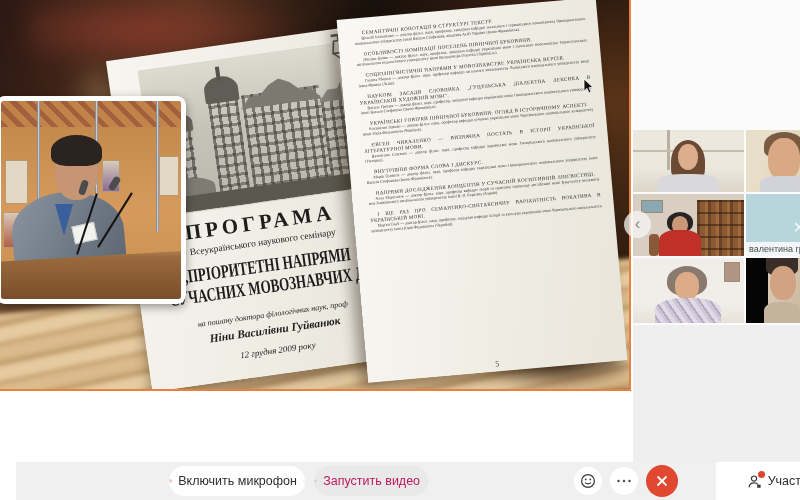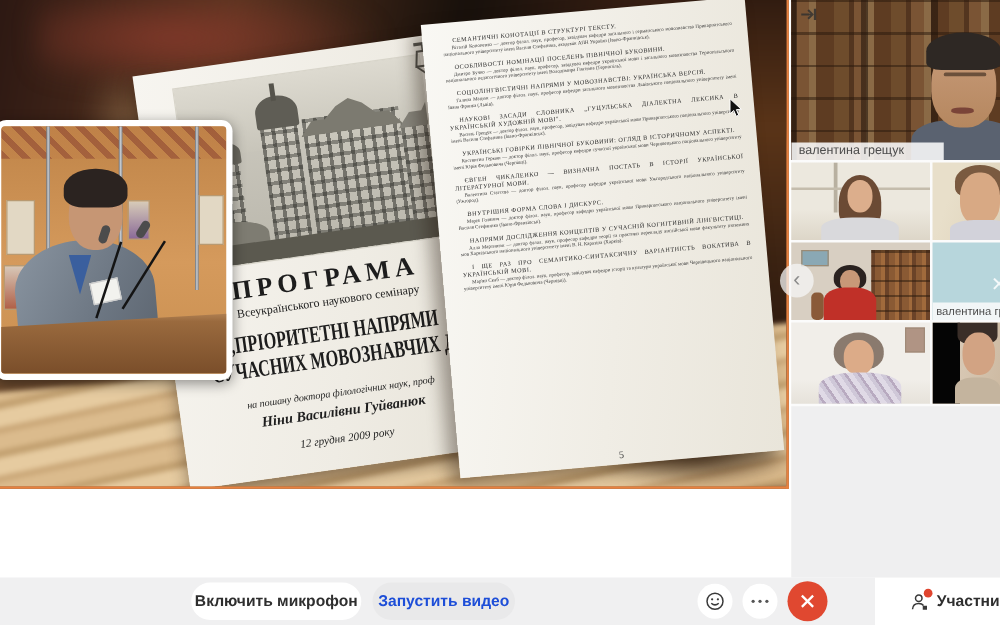--- a/index.html
+++ b/index.html
@@ -170,26 +170,26 @@
   .t7 { background:linear-gradient(100deg,#d8c8b4 40%,#cdbaa2); }
   .t7-black{ left:0; top:0; width:22px; height:65px; background:#050505; }
   .t7-hair { left:20px; top:0px; width:32px; height:18px; background:#3a2e28; border-radius:0 0 40% 40%; }
   .t7-face { left:24px; top:8px; width:26px; height:34px; background:#d2a383; border-radius:46%; }
   .t7-body { left:18px; top:44px; width:36px; height:21px; background:#c4b49e; border-radius:40% 40% 0 0; }
 
   .prev-btn { position:absolute; left:-9px; top:211px; width:27px; height:27px; border-radius:50%;
               background:rgba(245,245,245,.75); color:#8a8a8a; font-size:17px; line-height:25px; text-align:center; }
 
   
-  .toolbar { position:absolute; left:0; top:462px; width:700px; height:38px; background:#f0f0f1;font-weight:bold; }
+  .toolbar { position:absolute; left:16px; top:462px; width:700px; height:38px; background:#f0f0f1; }
   .pill { position:absolute; top:4px; height:30px; border-radius:15px; background:#fff;
           display:flex; align-items:center; justify-content:center; gap:6px;
           font-size:12.5px; color:#2e2e2e; white-space:nowrap; }
   .pill-mic   { left:153px; width:136px; }
-  .pill-video { left:298px; width:114px; background:#e9e9ea; color:#1d4ed8; }
+  .pill-video { left:298px; width:114px; background:#e9e9ea; color:#be185d; }
   .pill-share { left:423px; width:125px; }
   .circ { position:absolute; top:5px; width:28px; height:28px; border-radius:50%; background:#fff;
           display:flex; align-items:center; justify-content:center; }
   .c-smile { left:558px; }
   .c-more  { left:594px; }
   .c-close { left:630px; top:3px; width:32px; height:32px; background:#e04830; }
   .pill-part { left:729px; width:84px; }
   .part-icon-wrap { position:relative; width:15px; height:15px; }
   .red-dot { position:absolute; top:-3px; right:-3px; width:7px; height:7px; border-radius:50%; background:#e0452f; }
   .chev { display:inline-flex; }
@@ -307,34 +307,20 @@
       <div class="iv iv-mic-rod iv-m2"></div>
       <div class="iv iv-michead iv-mh1"></div>
       <div class="iv iv-michead iv-mh2"></div>
       <div class="iv iv-podium"></div>
     </div>
   </div>
 
   <div class="sidebar">
     <div class="sb-rest"></div>
 
-    <div class="tile t1">
-      <div class="p t1-frame"></div>
-      <div class="p t1-suit"></div>
-      <div class="p t1-head"></div>
-      <div class="p t1-hair"></div>
-      <div class="p t1-brow"></div>
-      <div class="p t1-mouth"></div>
-      <div class="name-tag nt1">валентина грещук</div>
-      <svg class="collapse" width="14" height="11" viewBox="0 0 14 11">
-        <line x1="1" y1="5.5" x2="9" y2="5.5" stroke="#2f2f2f" stroke-width="1.6"></line>
-        <path d="M6.5,2 L10,5.5 L6.5,9" fill="none" stroke="#2f2f2f" stroke-width="1.6"></path>
-        <line x1="12" y1="1" x2="12" y2="10" stroke="#2f2f2f" stroke-width="1.8"></line>
-      </svg>
-    </div>
 
     <div class="tile t2">
       <div class="p t2-frame"></div>
       <div class="p t2-frame2"></div>
       <div class="p t2-hair"></div>
       <div class="p t2-face"></div>
       <div class="p t2-body"></div>
     </div>
 
     <div class="tile t3">

